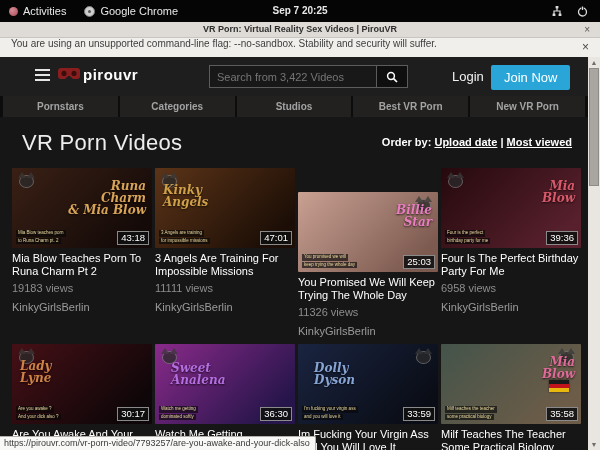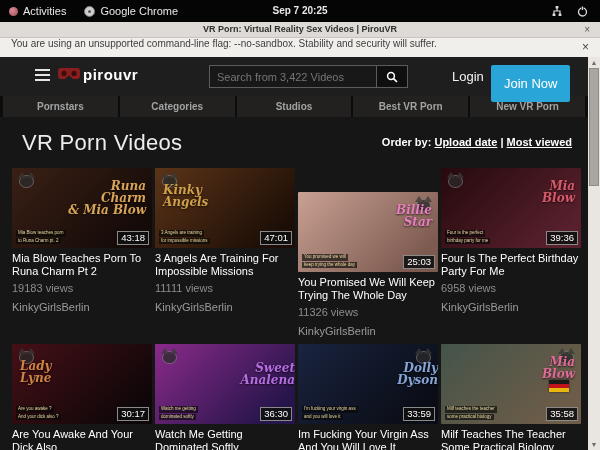--- a/index.html
+++ b/index.html
@@ -37,41 +37,41 @@
   
   #siteheader{height:39px;background:#1e1e1e;position:relative;}
   #hamburger{position:absolute;left:35px;top:12px;width:15px;}
   #hamburger div{height:2px;background:#e6e6e6;margin-bottom:3px;}
   #logo{position:absolute;left:58px;top:9px;display:flex;align-items:center;gap:3px;}
   #logo-text{color:#fff;font-weight:bold;font-size:15px;letter-spacing:.5px;}
   #searchwrap{position:absolute;left:209px;top:8px;display:flex;height:23px;}
   #search-input{width:152px;background:#181818;border:1px solid #5c5c5c;color:#9a9a9a;font-size:11px;padding:0 7px;outline:none;font-family:"Liberation Sans",sans-serif;}
   #search-btn{width:30px;background:#0f0f0f;border:1px solid #5c5c5c;border-left:none;display:flex;align-items:center;justify-content:center;}
   #login{position:absolute;left:452px;top:0;line-height:39px;color:#f2f2f2;font-size:13px;}
-  #join{position:absolute;left:491px;top:8px;height:23px;padding:7px 13px;background:#2aa5d8;color:#fff;font-size:13px;border:none;line-height:23px;border-radius:2px;}
+  #join{position:absolute;left:491px;top:8px;height:23px;padding:1px 13px;background:#2aa5d8;color:#fff;font-size:13px;border:none;line-height:23px;border-radius:2px;}
 
   
   #nav{display:flex;gap:2px;padding:0 3px;height:21px;background:#0c0c0c;}
   .nav-item{flex:1;background:#222120;color:#a3a3a3;font-size:10px;display:flex;align-items:center;justify-content:center;font-weight:bold;}
 
   
   #heading-row{display:flex;justify-content:space-between;align-items:flex-start;padding:13px 16px 0 22px;height:51px;box-sizing:border-box;}
   #page-title{margin:0;font-size:22px;font-weight:400;color:#ededed;letter-spacing:.3px;}
   #orderby{font-size:11px;font-weight:bold;color:#fff;padding-top:6px;white-space:nowrap;}
   #orderby a{color:#fff;text-decoration:underline;}
 
   
   #grid{padding-left:12px;}
   .vrow{display:flex;gap:3px;margin-bottom:0;}
   .card{width:140px;margin-bottom:7px;}
   .thumb{height:80px;position:relative;overflow:hidden;border-radius:1px;}
   .ovl{position:absolute;font-family:"DejaVu Serif",serif;font-style:italic;font-weight:bold;font-size:12px;line-height:1.0;text-shadow:0 1px 2px rgba(0,0,0,.7);}
   .ovl.right{right:6px;top:12px;text-align:right;}
   .ovl.left{left:8px;top:16px;}
-  .ovl.center{left:8px;right:0;top:18px;text-align:right;}
+  .ovl.center{left:16px;right:0;top:18px;text-align:left;}
   .dur{position:absolute;right:3px;bottom:3px;background:rgba(16,16,16,.88);border:1px solid #8a8a8a;color:#fff;font-size:9.5px;padding:0 3px;line-height:12px;}
   .cap{position:absolute;left:4px;bottom:4px;font-size:4.5px;color:#ead9a0;line-height:1;}
   .cap span{background:rgba(8,8,8,.65);padding:1px 2px;display:inline-block;margin-top:1px;}
   .wm{position:absolute;top:4px;width:19px;height:17px;opacity:.75;}
   .wm.left{left:5px;} .wm.right{right:5px;}
   .wm .wm-head{width:15px;height:13px;margin:3px auto 0;border-radius:50%;background:#2a2a2a;border:1px solid #777;box-sizing:border-box;}
   .wm .wm-ears{position:absolute;top:0;left:1px;right:1px;display:flex;justify-content:space-between;}
   .wm .wm-ears i{width:0;height:0;border-left:4px solid transparent;border-right:4px solid transparent;border-bottom:6px solid #3a3a3a;}
   .flag{position:absolute;right:12px;top:36px;width:20px;height:12px;display:none;box-shadow:0 0 2px rgba(0,0,0,.6);}
   .flag i{display:block;height:4px;}
@@ -354,13 +354,14 @@
     </div>
 
   </div>
 
   <div id="scrollbar">
     <div class="sb-arrow">▲</div>
     <div id="sb-thumb"></div>
     <div class="sb-arrow sb-down">▼</div>
   </div>
 
+  <div id="statusbar">https://pirouvr.com/vr-porn-video/7793257/are-you-awake-and-your-dick-also</div>
 </div>
 
 </body></html>

